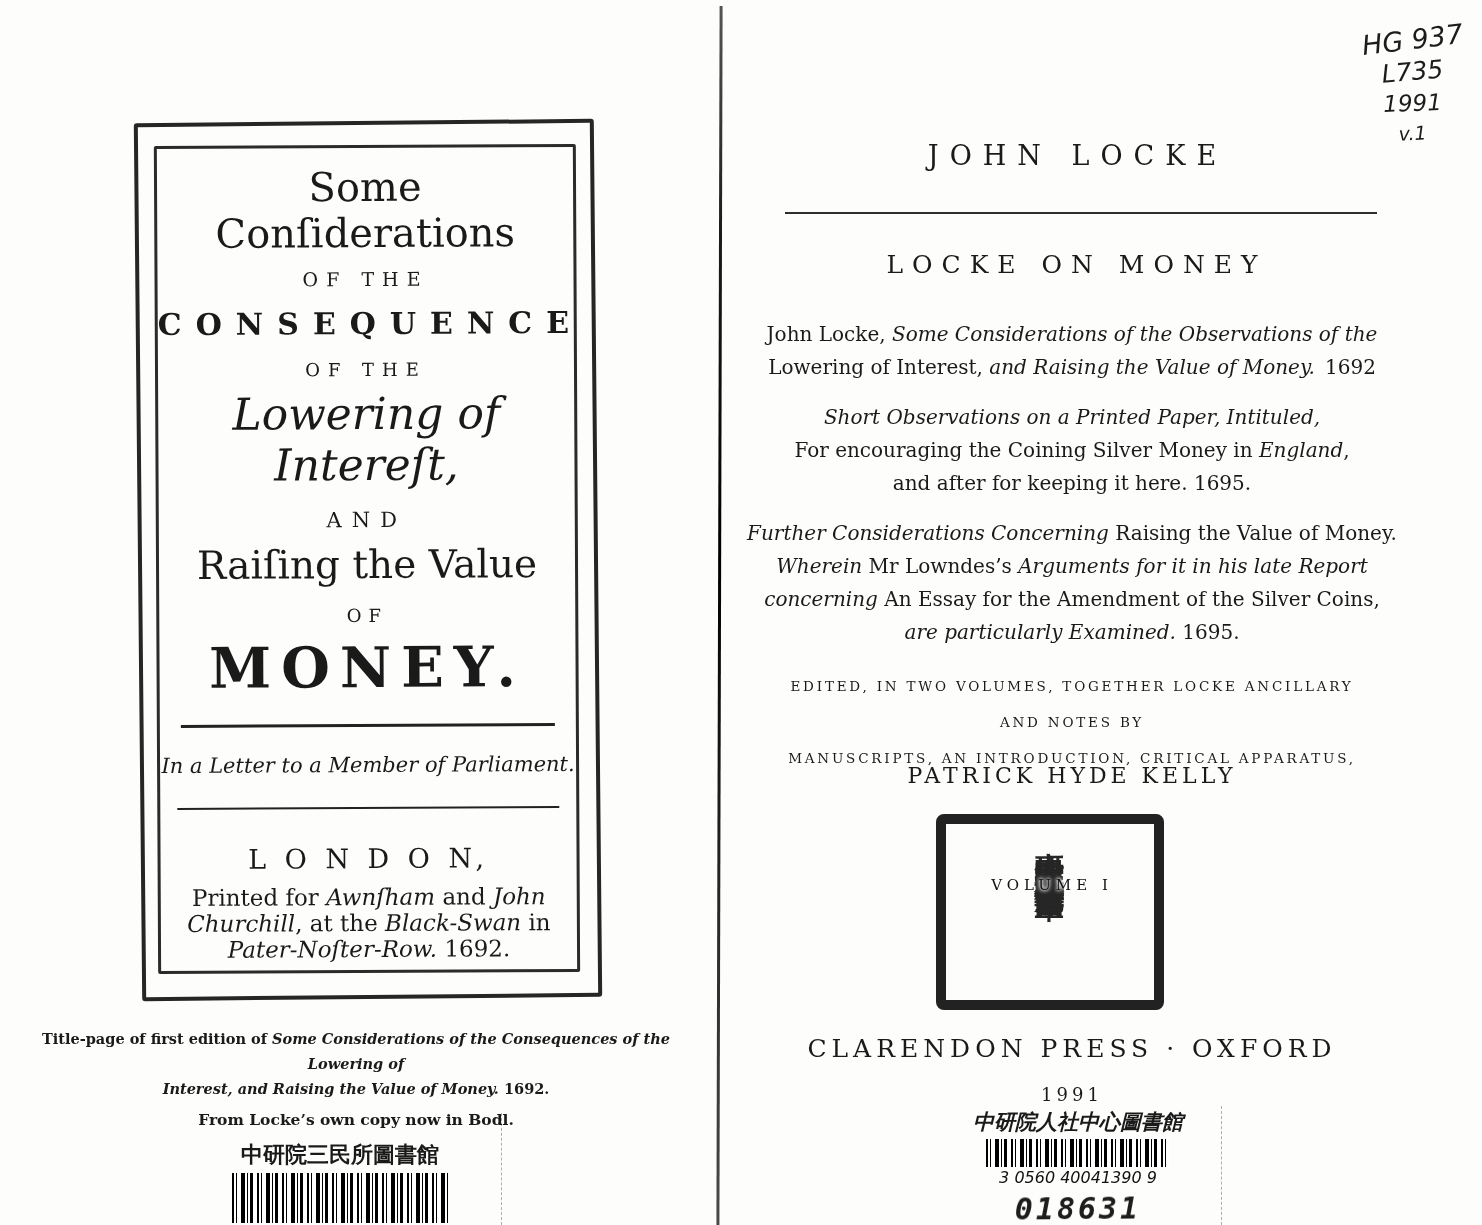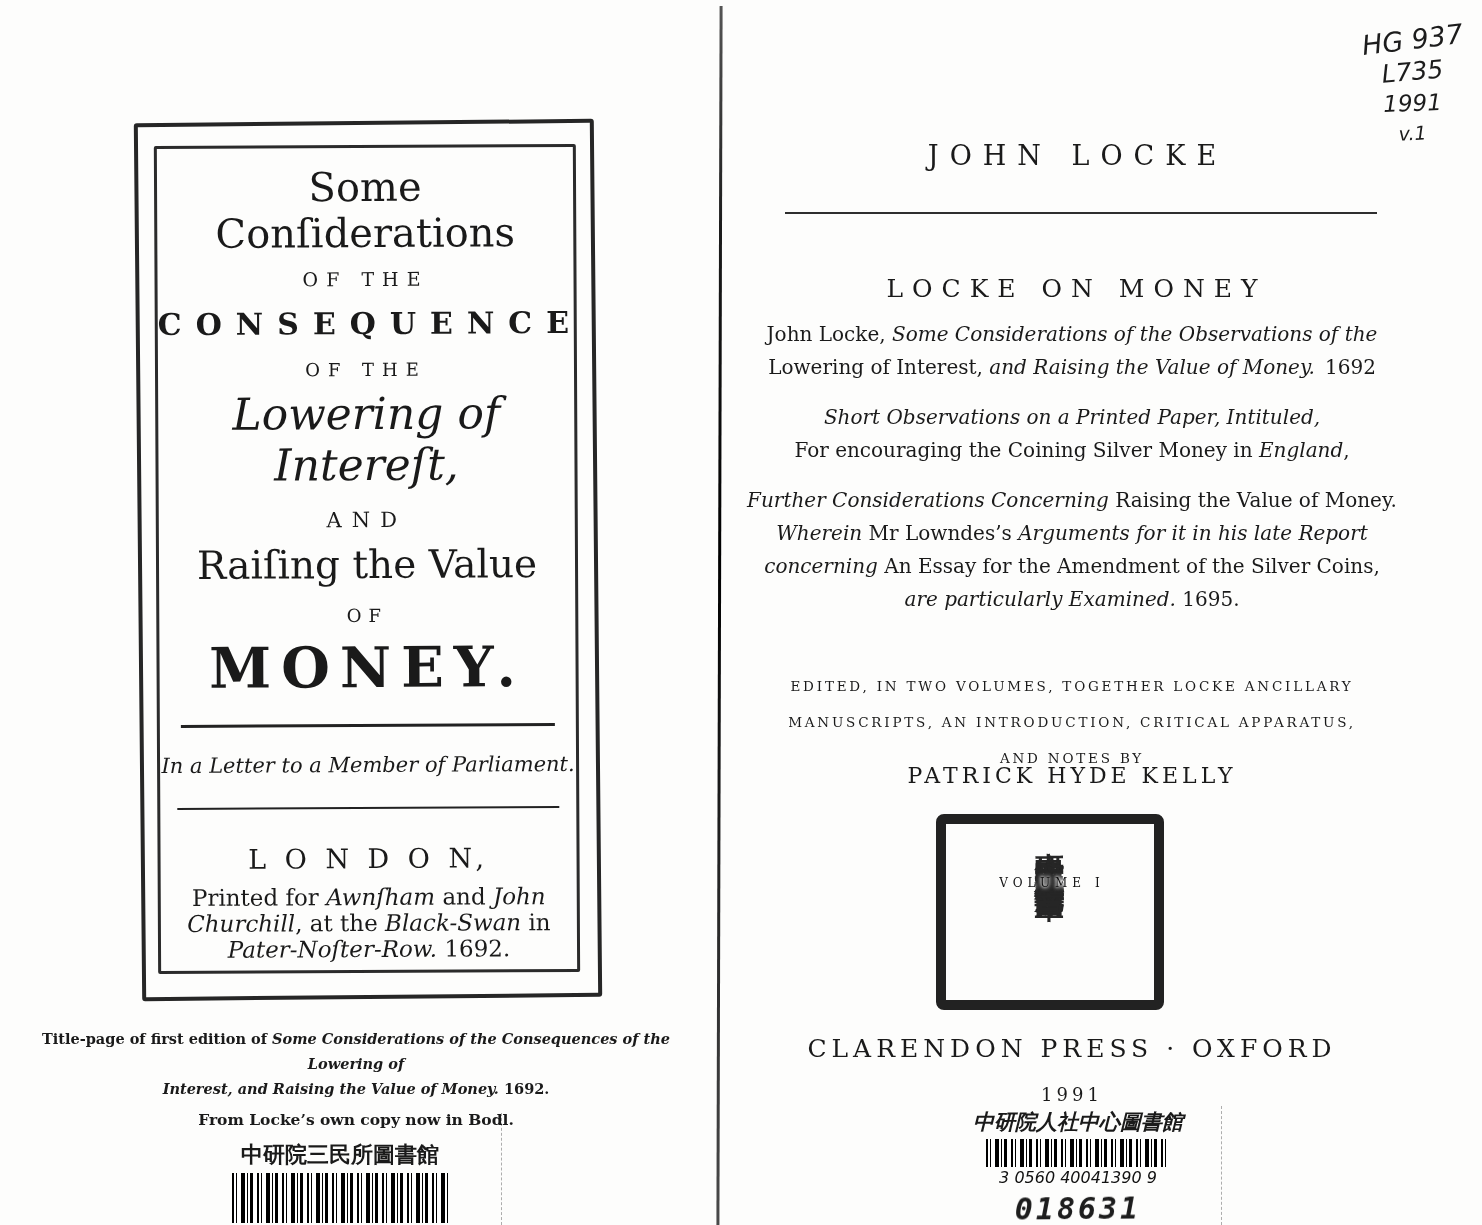--- a/index.html
+++ b/index.html
@@ -77,21 +77,21 @@
   .rpage { position:absolute; left:722px; top:0; width:700px; text-align:center; }
   .callnum { position:absolute; left:1345px; top:24px; width:135px; text-align:center;
     font-family:"DejaVu Sans","Liberation Sans",sans-serif; font-style:italic; color:#1c1c1c; }
   .hw1 { font-size:27px; transform:rotate(-7deg); }
   .hw2 { font-size:25px; transform:rotate(-5deg); margin-top:2px; }
   .hw3 { font-size:23px; transform:rotate(-2deg); margin-top:4px; }
   .hw4 { font-size:19px; transform:rotate(-3deg); margin-top:6px; }
 
   .author { position:absolute; left:0; top:140px; width:100%; font-size:27px; letter-spacing:11px; text-indent:11px; }
   .hrule { position:absolute; left:63px; top:212px; width:592px; border:0; border-top:2px solid #2e2e2e; margin:0; }
-  .btitle { position:absolute; left:0; top:250px; width:100%; font-size:25px; letter-spacing:9px; text-indent:9px;margin-top:24px; }
+  .btitle { position:absolute; left:0; top:250px; width:100%; font-size:25px; letter-spacing:9px; text-indent:9px; }
 
   .works { position:absolute; left:0; top:318px; width:100%; font-size:20px; line-height:33px; }
   .wgap { margin-top:17px; }
 
   .edited { position:absolute; left:0; top:668px; width:100%;
     font-size:13.5px; letter-spacing:2.8px; line-height:36px; }
   .editor { position:absolute; left:0; top:763px; width:100%; font-size:22px; letter-spacing:4px; }
 
   .stamp {
     position:absolute; left:936px; top:814px; width:228px; height:196px;
@@ -100,21 +100,21 @@
     filter:contrast(1.05); opacity:.93;
   }
   .stamp-text {
     writing-mode:vertical-rl; text-orientation:upright;
     font-family:"Liberation Sans","DejaVu Sans",sans-serif; font-weight:bold;
     font-size:30px; line-height:45px; letter-spacing:2px;
     height:168px; color:#1b1b1b;
   }
   .volume {
     position:absolute; left:938px; top:876px; width:228px; text-align:center;
-    font-size:12px; letter-spacing:5px; color:#111; z-index:3;
+    font-size:15px; letter-spacing:5px; color:#111; z-index:3;
     text-shadow:0 0 3px #fff,0 0 4px #fff,0 0 5px #fff;
   }
 
   .publisher { position:absolute; left:0; top:1034px; width:100%; font-size:25px; letter-spacing:5px; }
   .pubyear  { position:absolute; left:0; top:1084px; width:100%; font-size:18px; letter-spacing:4px; }
 </style>
 </head>
 <body>
 
 <div class="canvas">
@@ -165,30 +165,31 @@
   <div class="rpage">
     <div class="author">JOHN LOCKE</div>
     <hr class="hrule">
     <div class="btitle">LOCKE ON MONEY</div>
 
     <div class="works">
       <div><span>John Locke, </span><span class="it">Some Considerations of the Observations of the</span></div>
       <div><span>Lowering of Interest, </span><span class="it">and Raising the Value of Money.</span><span> 1692</span></div>
       <div class="wgap"><span class="it">Short Observations on a Printed Paper, Intituled,</span></div>
       <div><span>For encouraging the Coining Silver Money in </span><span class="it">England</span><span>,</span></div>
+      <div><span>and after for keeping it here. 1695.</span></div>
       <div class="wgap"><span class="it">Further Considerations Concerning</span><span> Raising the Value of Money.</span></div>
       <div><span class="it">Wherein</span><span> Mr Lowndes’s </span><span class="it">Arguments for it in his late Report</span></div>
       <div><span class="it">concerning</span><span> An Essay for the Amendment of the Silver Coins,</span></div>
       <div><span class="it">are particularly Examined.</span><span> 1695.</span></div>
     </div>
 
     <div class="edited">
       <div>EDITED, IN TWO VOLUMES, TOGETHER LOCKE ANCILLARY</div>
+      <div>AND NOTES BY</div>
       <div>MANUSCRIPTS, AN INTRODUCTION, CRITICAL APPARATUS,</div>
-      <div>AND NOTES BY</div>
     </div>
 
     <div class="editor">PATRICK HYDE KELLY</div>
     <div class="publisher">CLARENDON PRESS · OXFORD</div>
     <div class="pubyear">1991</div>
   </div>
 
   <div class="stamp">
     <div class="stamp-text">中央研究院中山人文社會科學研究所圖書館章</div>
   </div>

